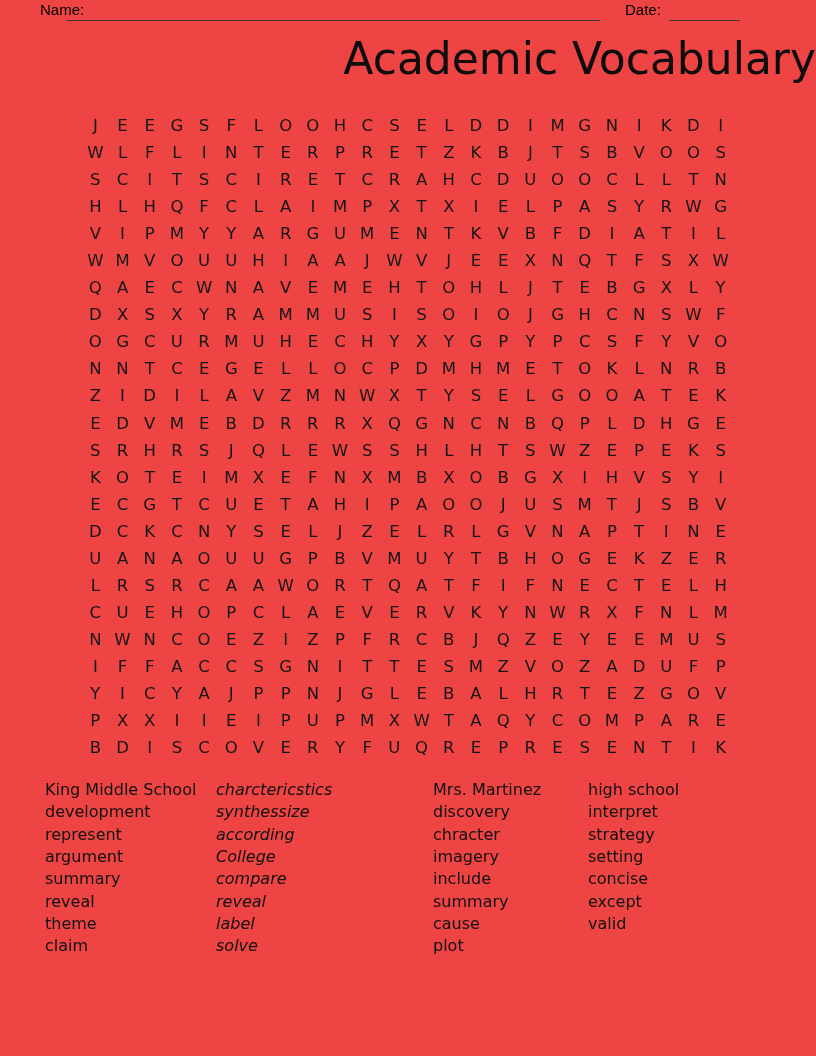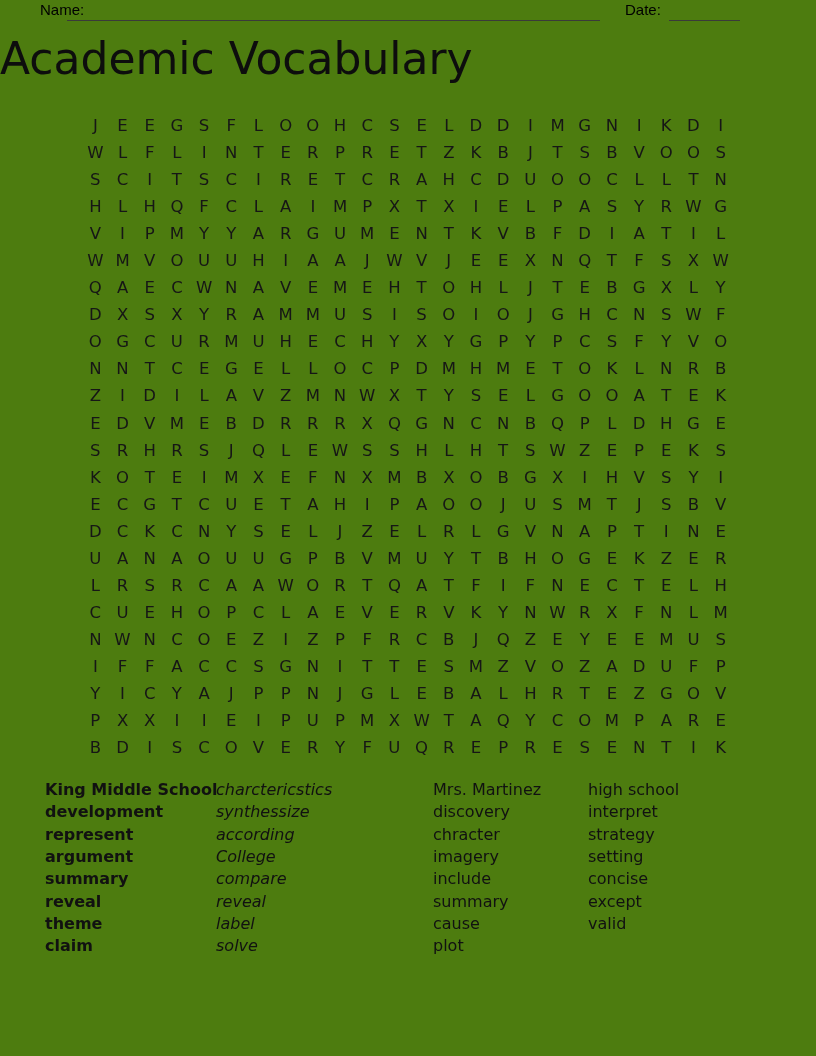--- a/index.html
+++ b/index.html
@@ -1,20 +1,20 @@
 <!DOCTYPE html>
 <html><head>
 <meta charset="utf-8">
 <style>
   html, body { margin: 0; padding: 0; background: #ffffff; }
   .page {
     position: relative;
     width: 816px;
     height: 1056px;
-    background: #4d7c0f;
+    background: #ef4444;
     overflow: hidden;
     font-family: "DejaVu Sans", sans-serif;
     color: #1b1b1b;
   }
   
   .hdr-label {
     position: absolute;
     top: 1px;
     font-family: "Liberation Sans", sans-serif;
     font-size: 15px;
@@ -30,21 +30,21 @@
   }
   .name-line { left: 67px;  width: 533px; }
   .date-line { left: 669px; width: 71px;  }
   
   .title {
     position: absolute;
     top: 33px;
     left: 0;
     width: 816px;
     margin: 0;
-    text-align: left;
+    text-align: right;
     font-size: 44px;
     font-weight: 400;
     letter-spacing: 0px;
     color: #0d0d0d;
     font-family: "DejaVu Sans", sans-serif;
   }
   
   .wsgrid {
     position: absolute;
     top: 112px;
@@ -66,21 +66,21 @@
   
   .wordcol {
     position: absolute;
     top: 779px;
     font-size: 16px;
     line-height: 22.35px;
     color: #111;
     white-space: nowrap;
     font-family: "DejaVu Sans", sans-serif;
   }
-  .wordcol-1 { left: 45px; font-weight: bold;  }
+  .wordcol-1 { left: 45px;  }
   .wordcol-2 { left: 216px; font-style: italic; }
   .wordcol-3 { left: 412px; margin-left: 21px; }
   .wordcol-4 { left: 588px; }
 </style>
 </head>
 <body>
 
 <div class="page">
 
   <span class="hdr-label name-label">Name:</span>

